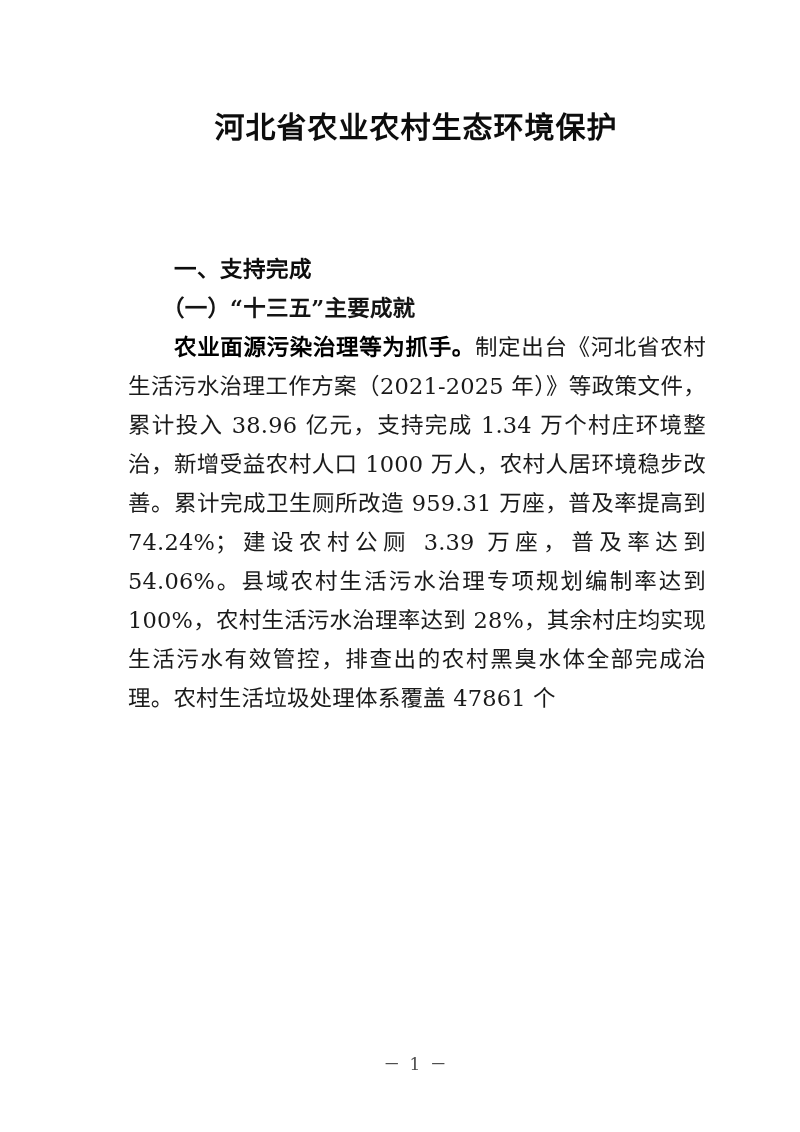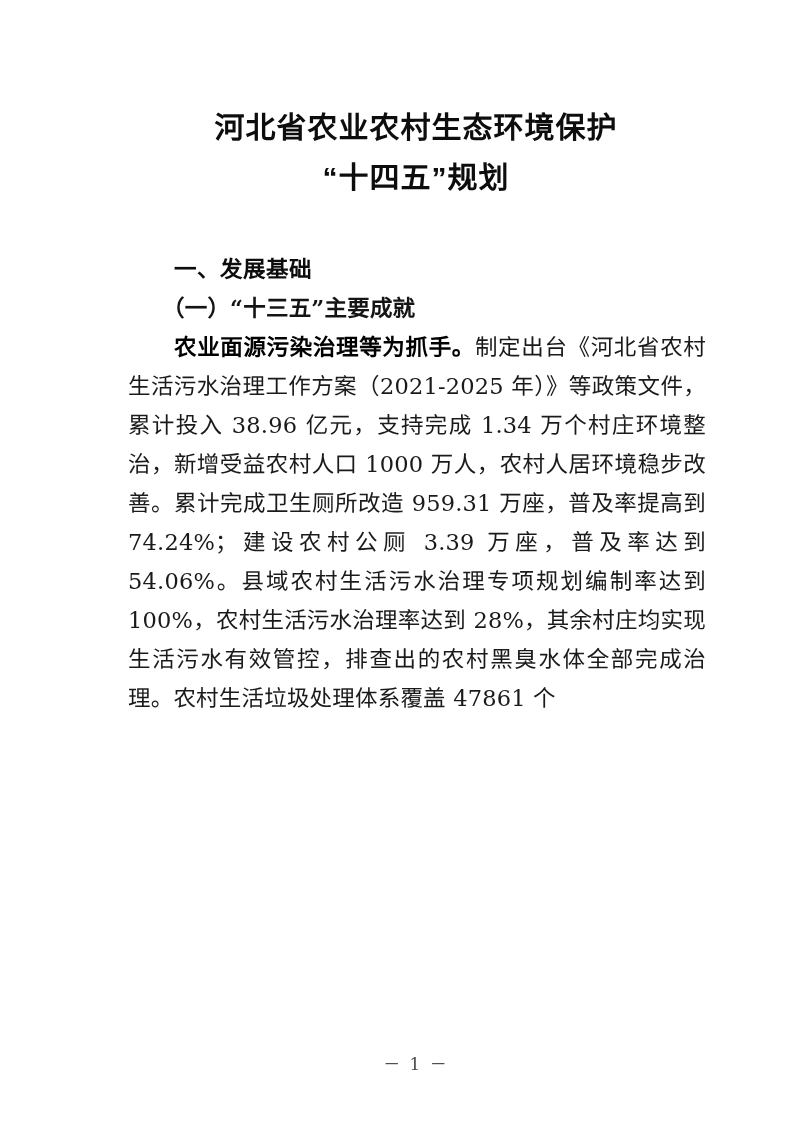--- a/index.html
+++ b/index.html
@@ -115,27 +115,26 @@
     letter-spacing: 2px;
   }
 </style>
 </head>
 <body>
 
 <div class="page">
 
   <div class="doc-title">
     <span class="title-line">河北省农业农村生态环境保护</span>
-    <span class="title-line">“十四五”规划</span>
   </div>
 
   <div class="body-block">
 
 
-    <h2 class="heiti-head">一、发展基础</h2>
+    <h2 class="heiti-head">一、支持完成</h2>
 
     <h3 class="sub-head kai">（一）“十三五”主要成就</h3>
 
 
     <p class="para indent kai"><span class="lead-bold">农业面源污染治理等为抓手。</span><span>制定出台《河北省农村生活污水治理工作方案（2021-2025 年）》等政策文件，累计投入 38.96 亿元，支持完成 1.34 万个村庄环境整治，新增受益农村人口 1000 万人，农村人居环境稳步改善。累计完成卫生厕所改造 959.31 万座，普及率提高到 74.24%；建设农村公厕 3.39 万座，普及率达到 54.06%。县域农村生活污水治理专项规划编制率达到 100%，农村生活污水治理率达到 28%，其余村庄均实现生活污水有效管控，排查出的农村黑臭水体全部完成治理。农村生活垃圾处理体系覆盖 47861 个</span></p>
 
   </div>
 
   <div class="page-footer">－ 1 －</div>
 

